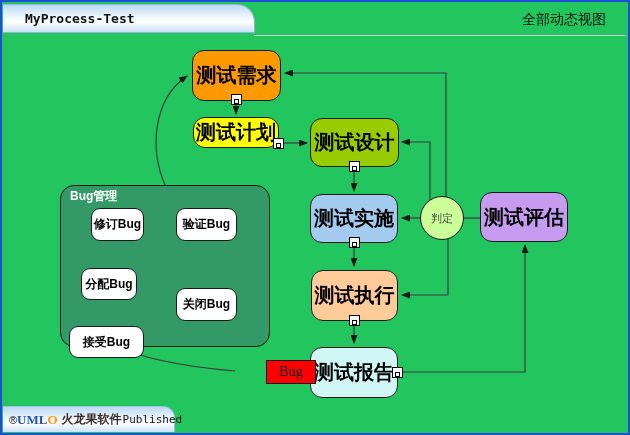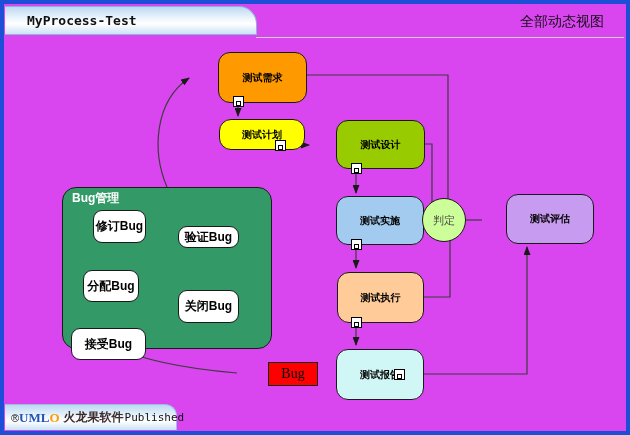--- a/index.html
+++ b/index.html
@@ -1,36 +1,36 @@
 <!DOCTYPE html>
 <html><head>
 <meta charset="utf-8">
 <style>
   html,body{margin:0;padding:0;background:#e8e8e8;}
   .canvas{
-    position:relative;width:630px;height:435px;background:#d946ef;
-    border:4px solid #1d4ed8;box-sizing:border-box;overflow:hidden;
+    position:relative;width:630px;height:435px;background:#22c55e;
+    border:2px solid #1d4ed8;box-sizing:border-box;overflow:hidden;
     font-family:"Liberation Sans",sans-serif;
   }
   
   .top-tab{
     position:absolute;left:1px;top:2px;width:252px;height:29px;box-sizing:border-box;
     border:1px solid #8fb4d9;border-left:none;border-radius:0 18px 0 0;
     background:linear-gradient(180deg,#bcd9f2 0%,#eaf4fc 40%,#ffffff 62%,#cbe2f6 100%);
     display:flex;align-items:center;padding-left:22px;z-index:6;
   }
   .top-tab-label{font-family:"DejaVu Sans Mono",monospace;font-weight:700;font-size:13px;color:#111;}
   .view-title{position:absolute;top:9px;right:22px;font-size:14px;color:#111;z-index:4;}
   .header-rule{position:absolute;top:33px;left:252px;right:2px;height:1px;background:#cfcfcf;z-index:1;}
 
   
   .node{
     position:absolute;box-sizing:border-box;border:1px solid #1a1a1a;border-radius:12px;
     display:flex;align-items:center;justify-content:center;
-    font-weight:700;font-size:10px;color:#000;z-index:3;margin-left:24px;
+    font-weight:700;font-size:20px;color:#000;z-index:3;
   }
   #n-test-req   {left:190px;top:48px;width:89px;height:51px;}
   #n-test-plan  {left:191px;top:115px;width:86px;height:31px;}
   #n-test-design{left:308px;top:116px;width:89px;height:49px;}
   #n-test-impl  {left:308px;top:192px;width:88px;height:49px;}
   #n-test-exec  {left:309px;top:268px;width:87px;height:51px;}
   #n-test-report{left:308px;top:345px;width:88px;height:51px;}
   #n-test-eval  {left:478px;top:190px;width:88px;height:50px;}
 
   .decision{
@@ -50,21 +50,21 @@
   }
   .bug-group-label{
     position:absolute;left:9px;top:2px;color:#ffffff;font-weight:700;font-size:12px;
   }
   .sub-node{
     position:absolute;box-sizing:border-box;background:#ffffff;border:1px solid #1a1a1a;
     border-radius:9px;display:flex;align-items:center;justify-content:center;
     font-weight:700;font-size:12px;color:#000;z-index:4;
   }
   .b-fix   {left:22px;top:22px;width:53px;height:33px;margin-left:8px;}
-  .b-verify{left:115px;top:38px;width:61px;height:22px;}
+  .b-verify{left:115px;top:22px;width:61px;height:33px;}
   .b-assign{left:20px;top:82px;width:56px;height:32px;}
   .b-close {left:115px;top:102px;width:61px;height:33px;}
   .b-accept{left:8px;top:124px;width:75px;height:32px;margin-top:16px;}
 
   
   .port{
     position:absolute;width:9px;height:9px;background:#fff;border:1px solid #000;
     box-sizing:content-box;z-index:5;
   }
   .port::after{

